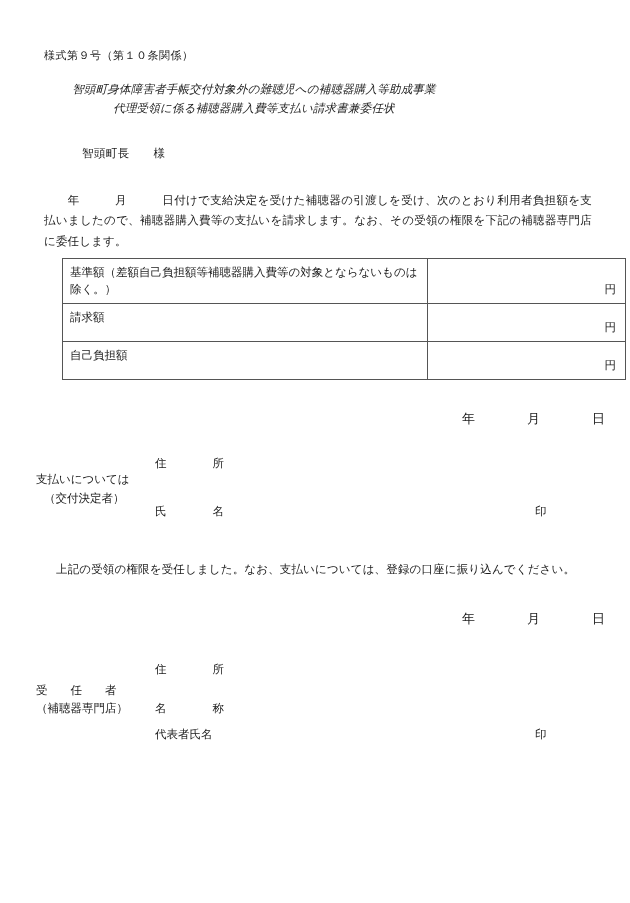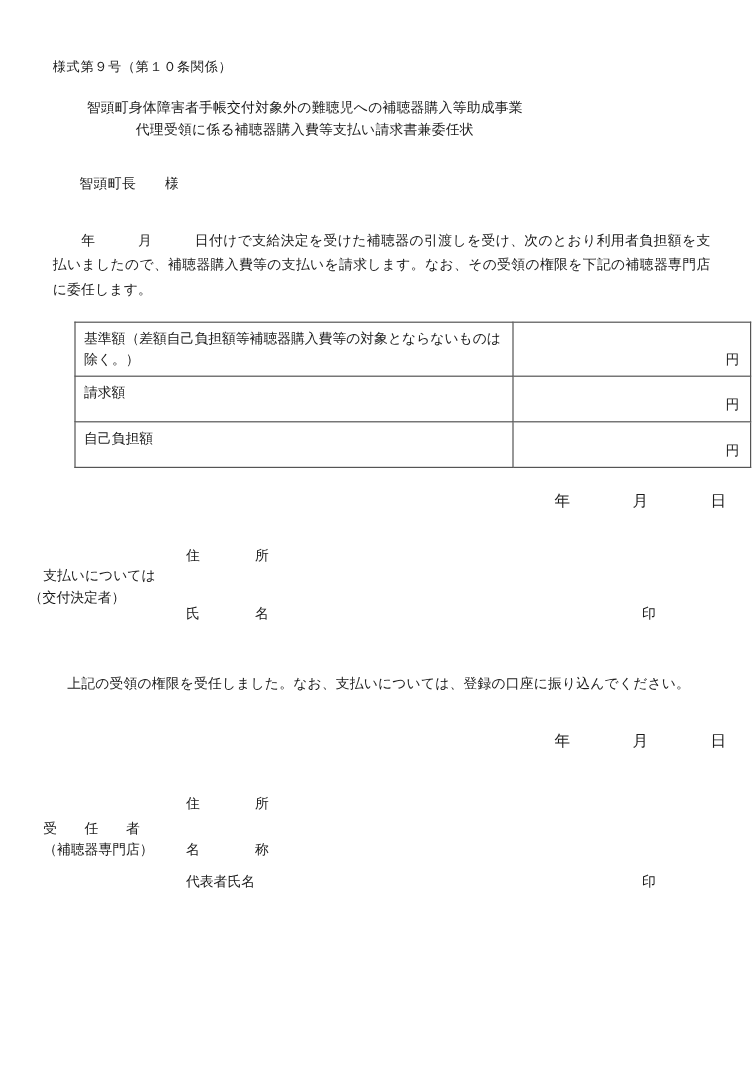--- a/index.html
+++ b/index.html
@@ -33,31 +33,32 @@
     letter-spacing: .5px;
   }
 
   
   .title-block {
     position: absolute;
     left: 0;
     top: 80px;
     width: 508px;
     text-align: center;
+    font-style: italic;
   }
   .title-line {
     font-size: 11.5px;
     letter-spacing: .2px;
     line-height: 1.62;
     white-space: pre;
   }
 
   
   .addressee {
-    left: 66px;
+    left: 82px;
     top: 145px;
     font-size: 11.5px;
     letter-spacing: .4px;
   }
 
   
   .body-para {
     position: absolute;
     left: 44px;
     top: 190px;
@@ -66,21 +67,21 @@
     line-height: 1.78;
     text-align: justify;
     text-justify: inter-character;
     letter-spacing: .15px;
   }
 
   
   .amount-table {
     position: absolute;
     left: 62px;
-    top: 268px;
+    top: 258px;
     width: 531px;
     border-collapse: collapse;
     table-layout: fixed;
     border-radius: 26px;
   }
   .amount-table td {
     border: 1px solid #555;
     font-size: 11.5px;
     vertical-align: top;
     padding: 5px 7px 4px 7px;
@@ -118,21 +119,21 @@
     white-space: pre;
   }
   .seal {
     position: absolute;
     font-size: 11.5px;
     left: 535px;
   }
 
   
   .claim-role-1 { left: 36px; top: 471px; }
-  .claim-role-2 { left: 24px; top: 490px; }
+  .claim-role-2 { left: 44px; top: 490px; }
   .claim-addr   { left: 155px; top: 455px; }
   .claim-name   { left: 155px; top: 503px; }
   .claim-seal   { top: 503px; }
 
   
   .mid-para {
     left: 56px;
     top: 561px;
     font-size: 11.5px;
     letter-spacing: .15px;

